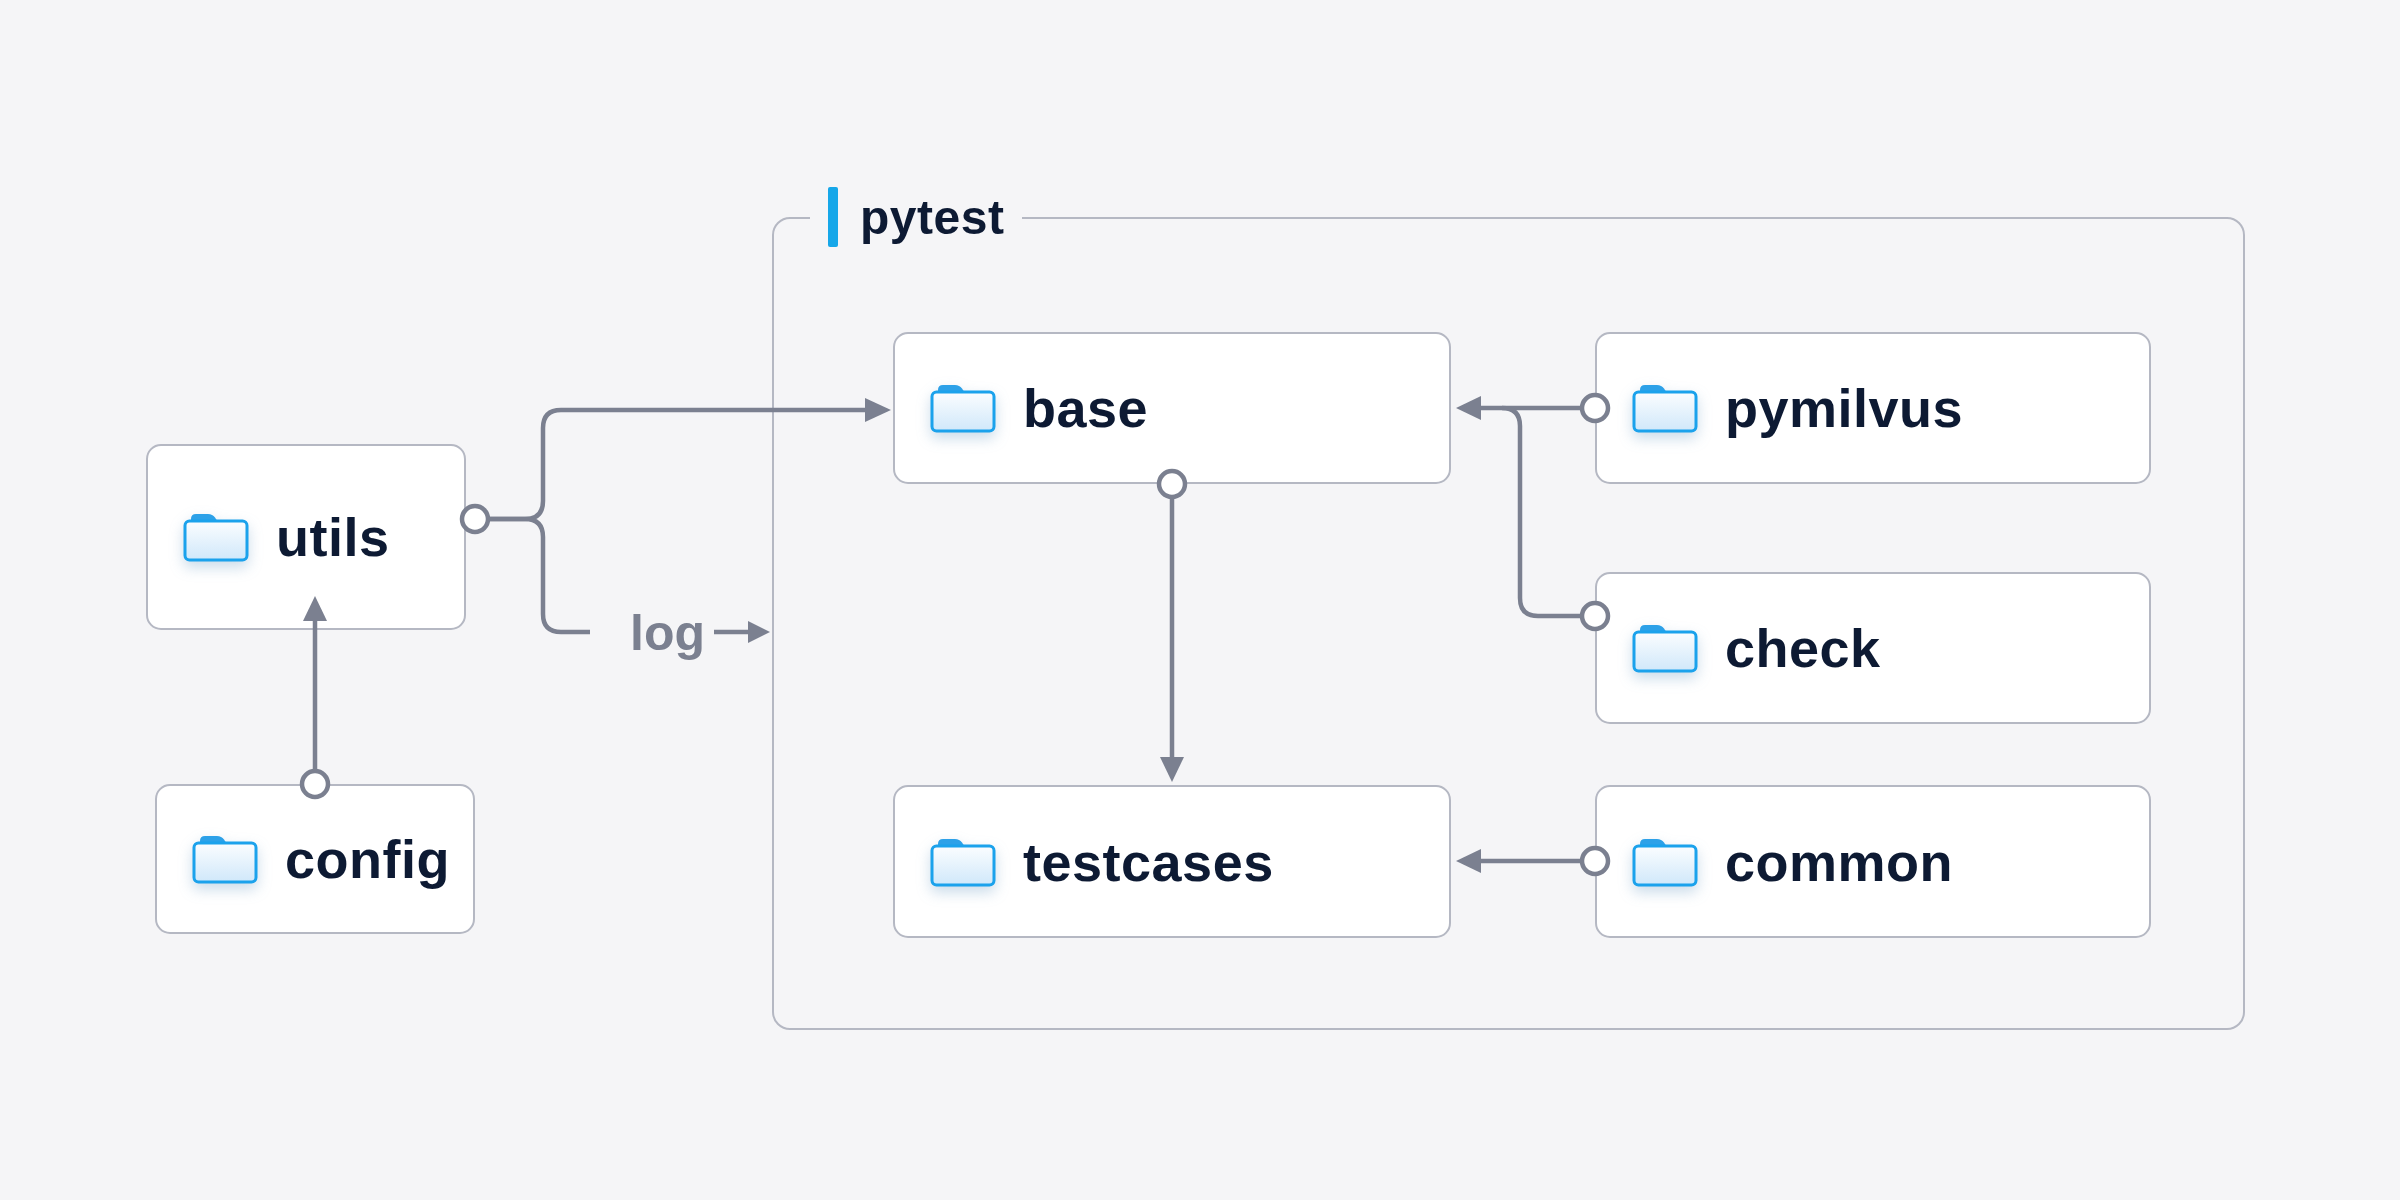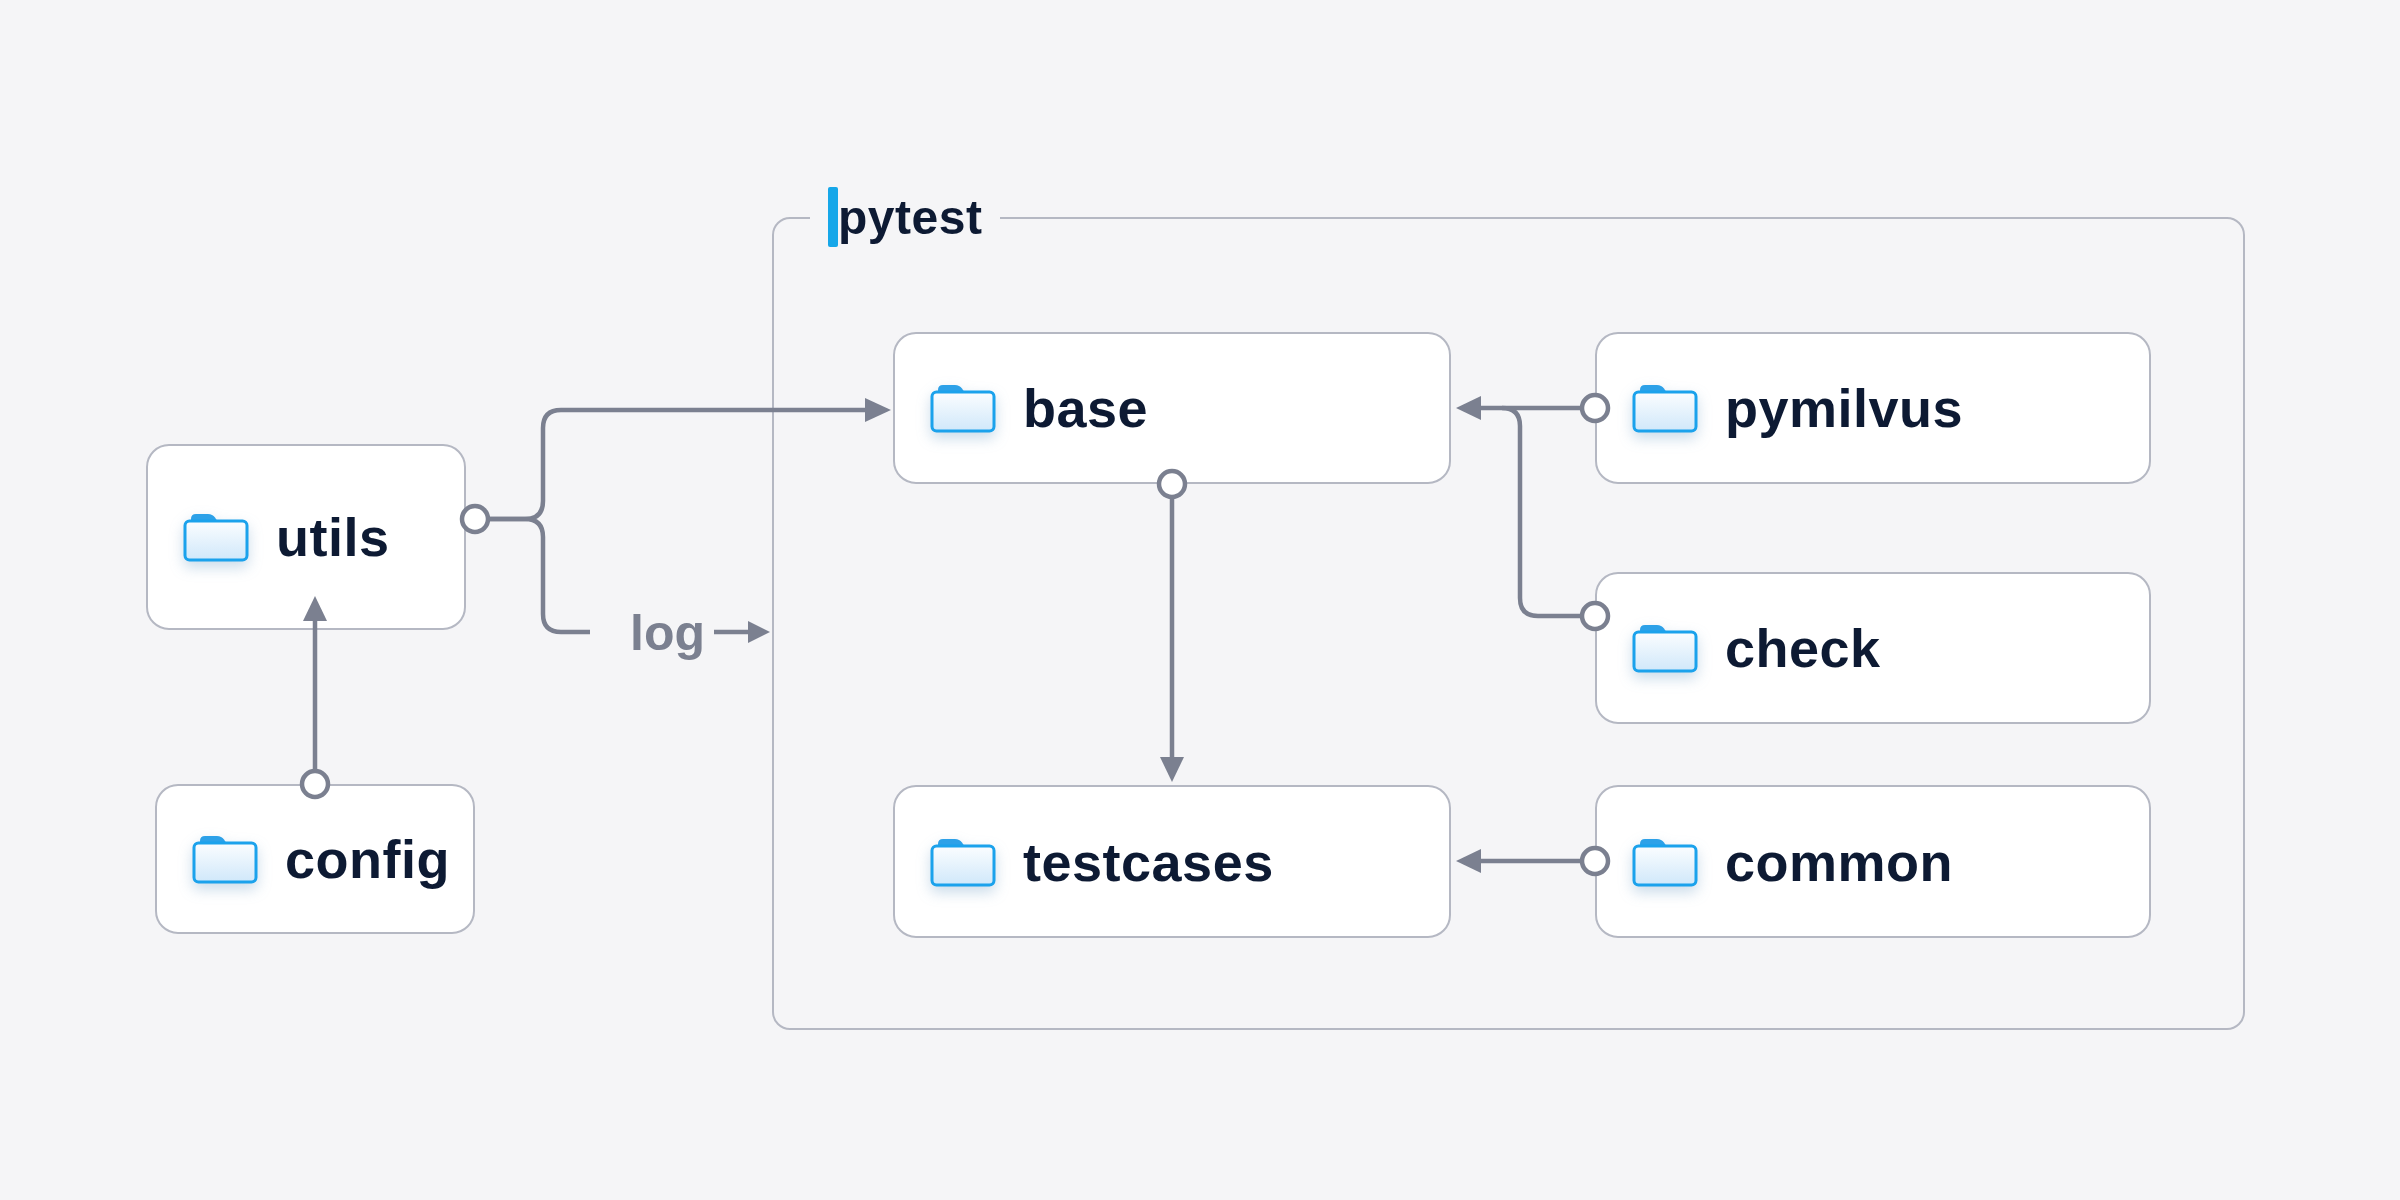--- a/index.html
+++ b/index.html
@@ -27,20 +27,21 @@
     box-sizing: border-box;
     z-index: 1;
   }
   .group-label {
     position: absolute;
     left: 810px;
     top: 185px;
     height: 64px;
     display: flex;
     align-items: center;
+    gap: 22px;
     padding: 0 18px;
     background: #f5f5f7;
     z-index: 3;
   }
   .accent-bar {
     width: 10px;
     height: 60px;
     background: #16a7e9;
     border-radius: 2px;
   }
@@ -48,21 +49,21 @@
     font-size: 48px;
     font-weight: 700;
     color: #0d1a33;
     letter-spacing: 0.5px;
   }
   
   .node {
     position: absolute;
     background: #ffffff;
     border: 2px solid #b5b8c3;
-    border-radius: 23px;
+    border-radius: 15px;
     box-sizing: border-box;
     display: flex;
     align-items: center;
     padding-left: 35px;
     gap: 27px;
     z-index: 2;
   }
   .node-label {
     font-size: 54px;
     font-weight: 700;

